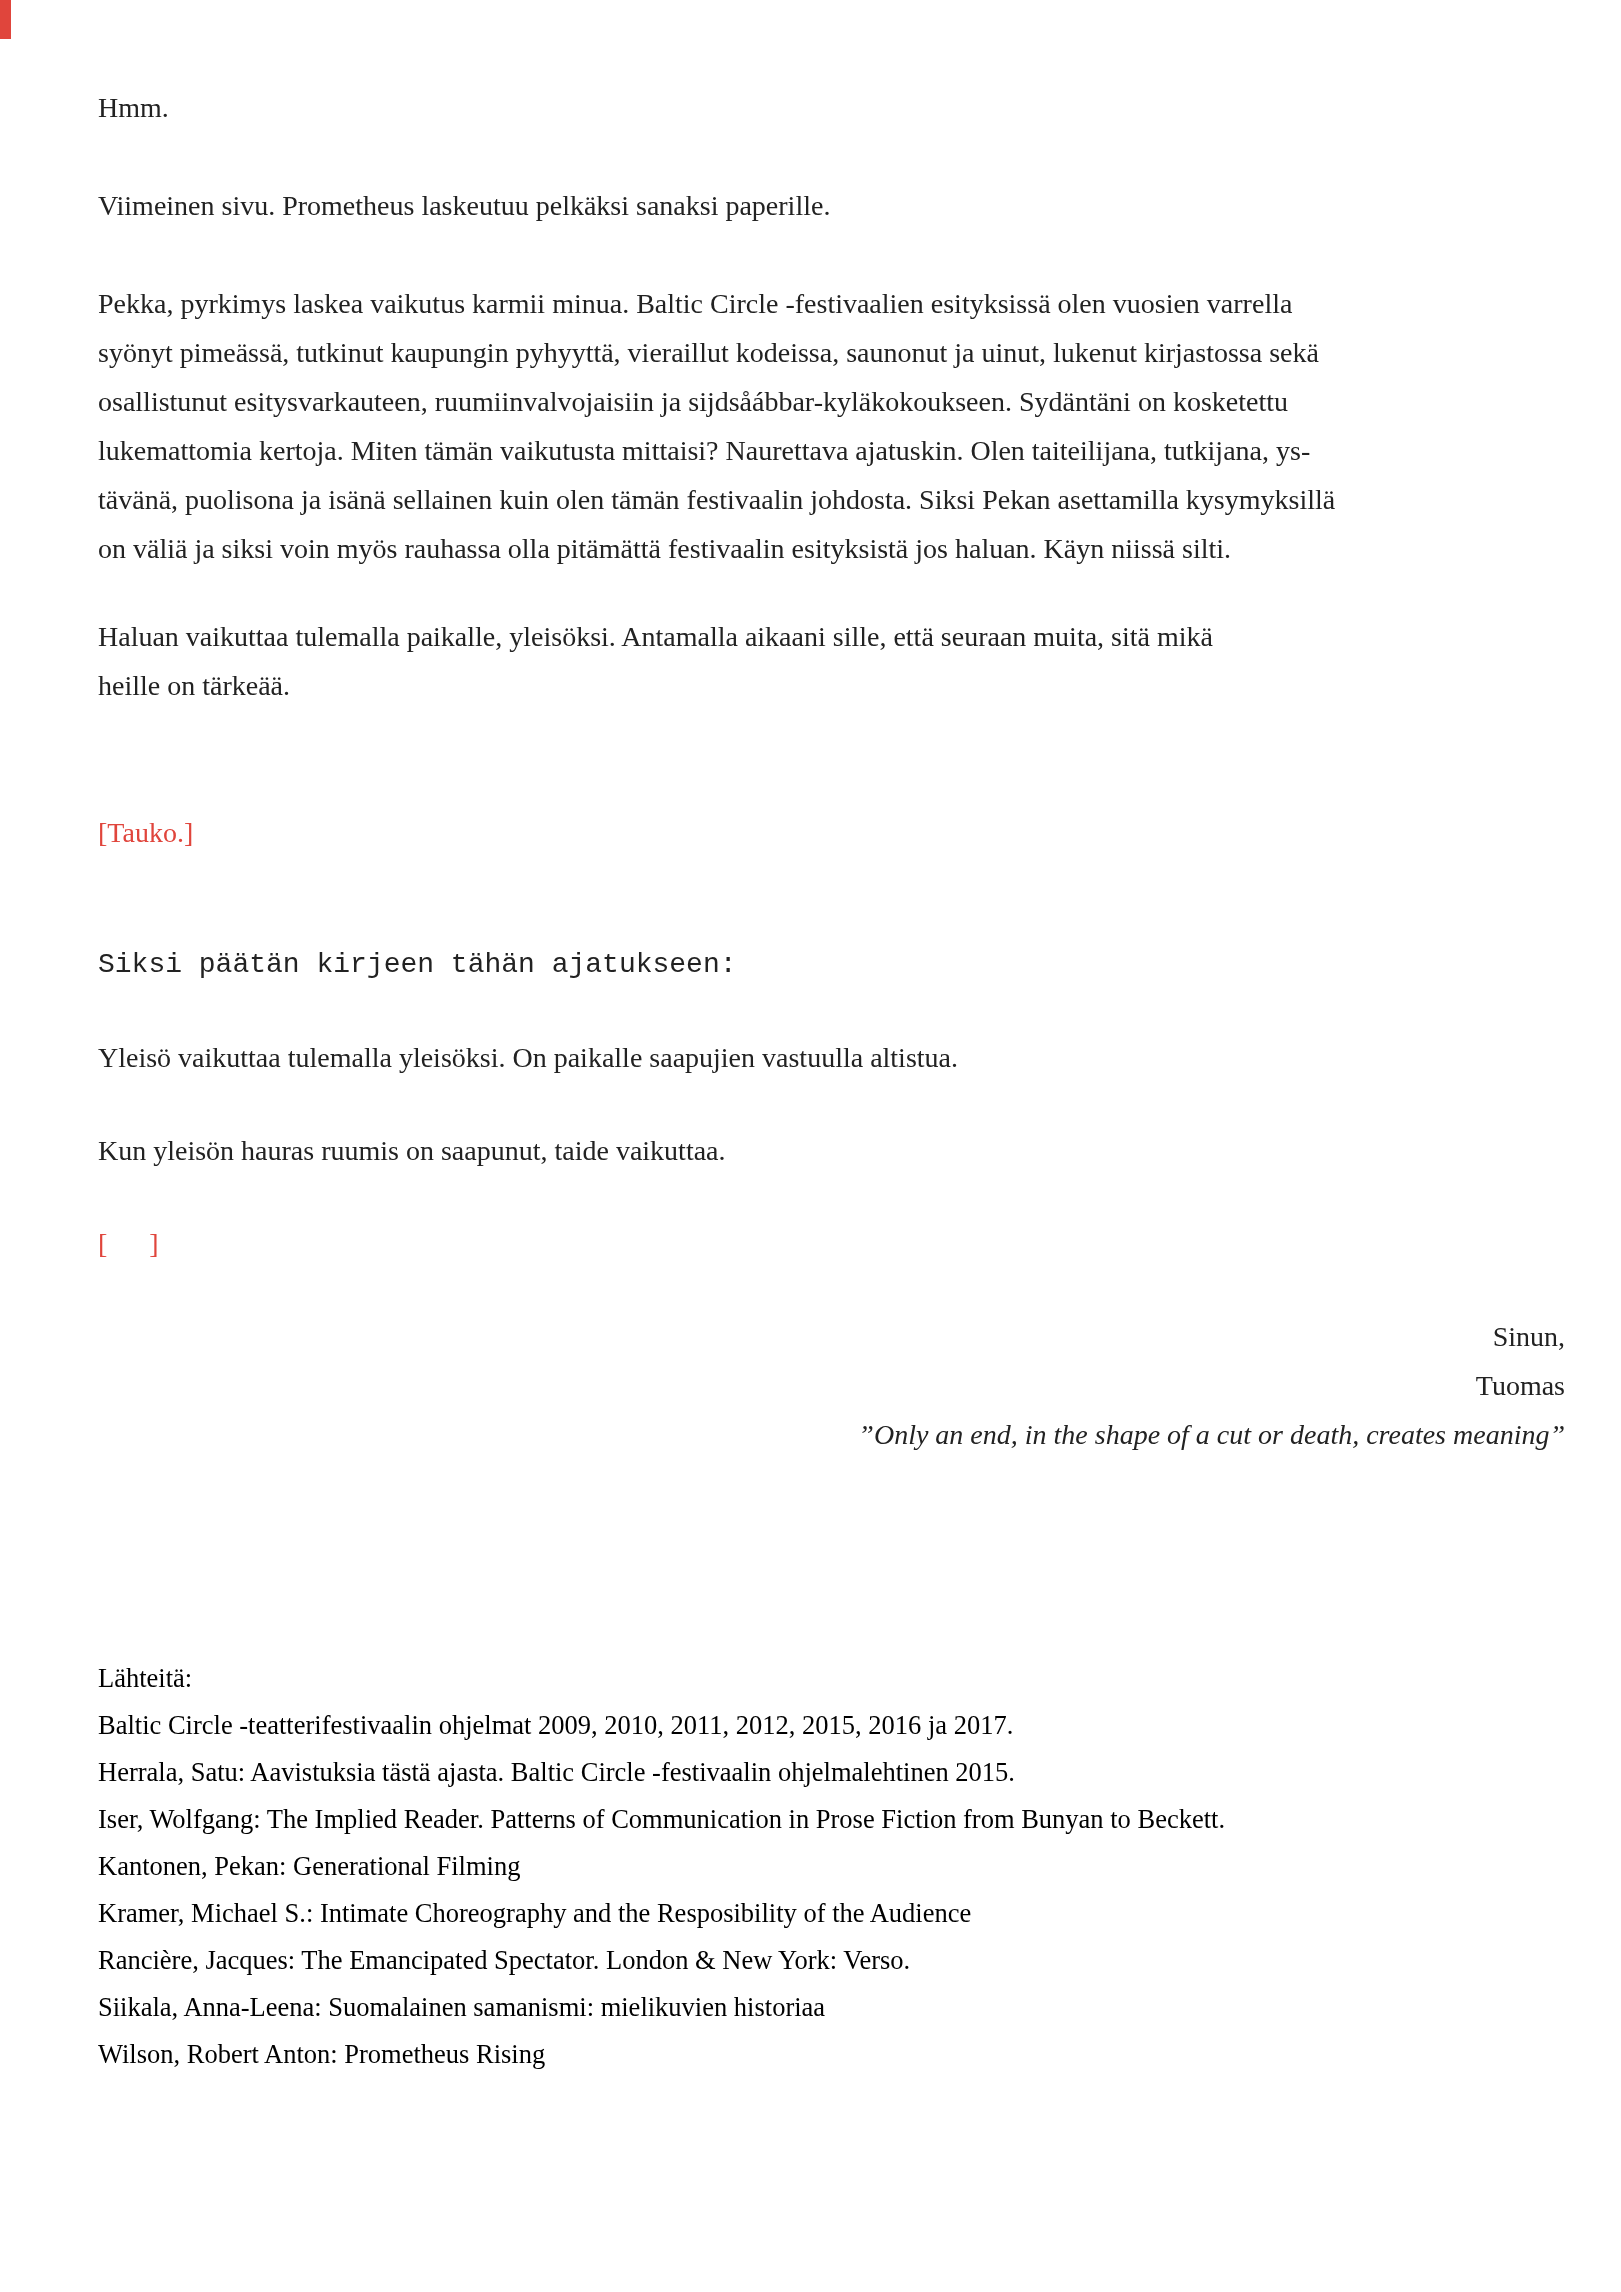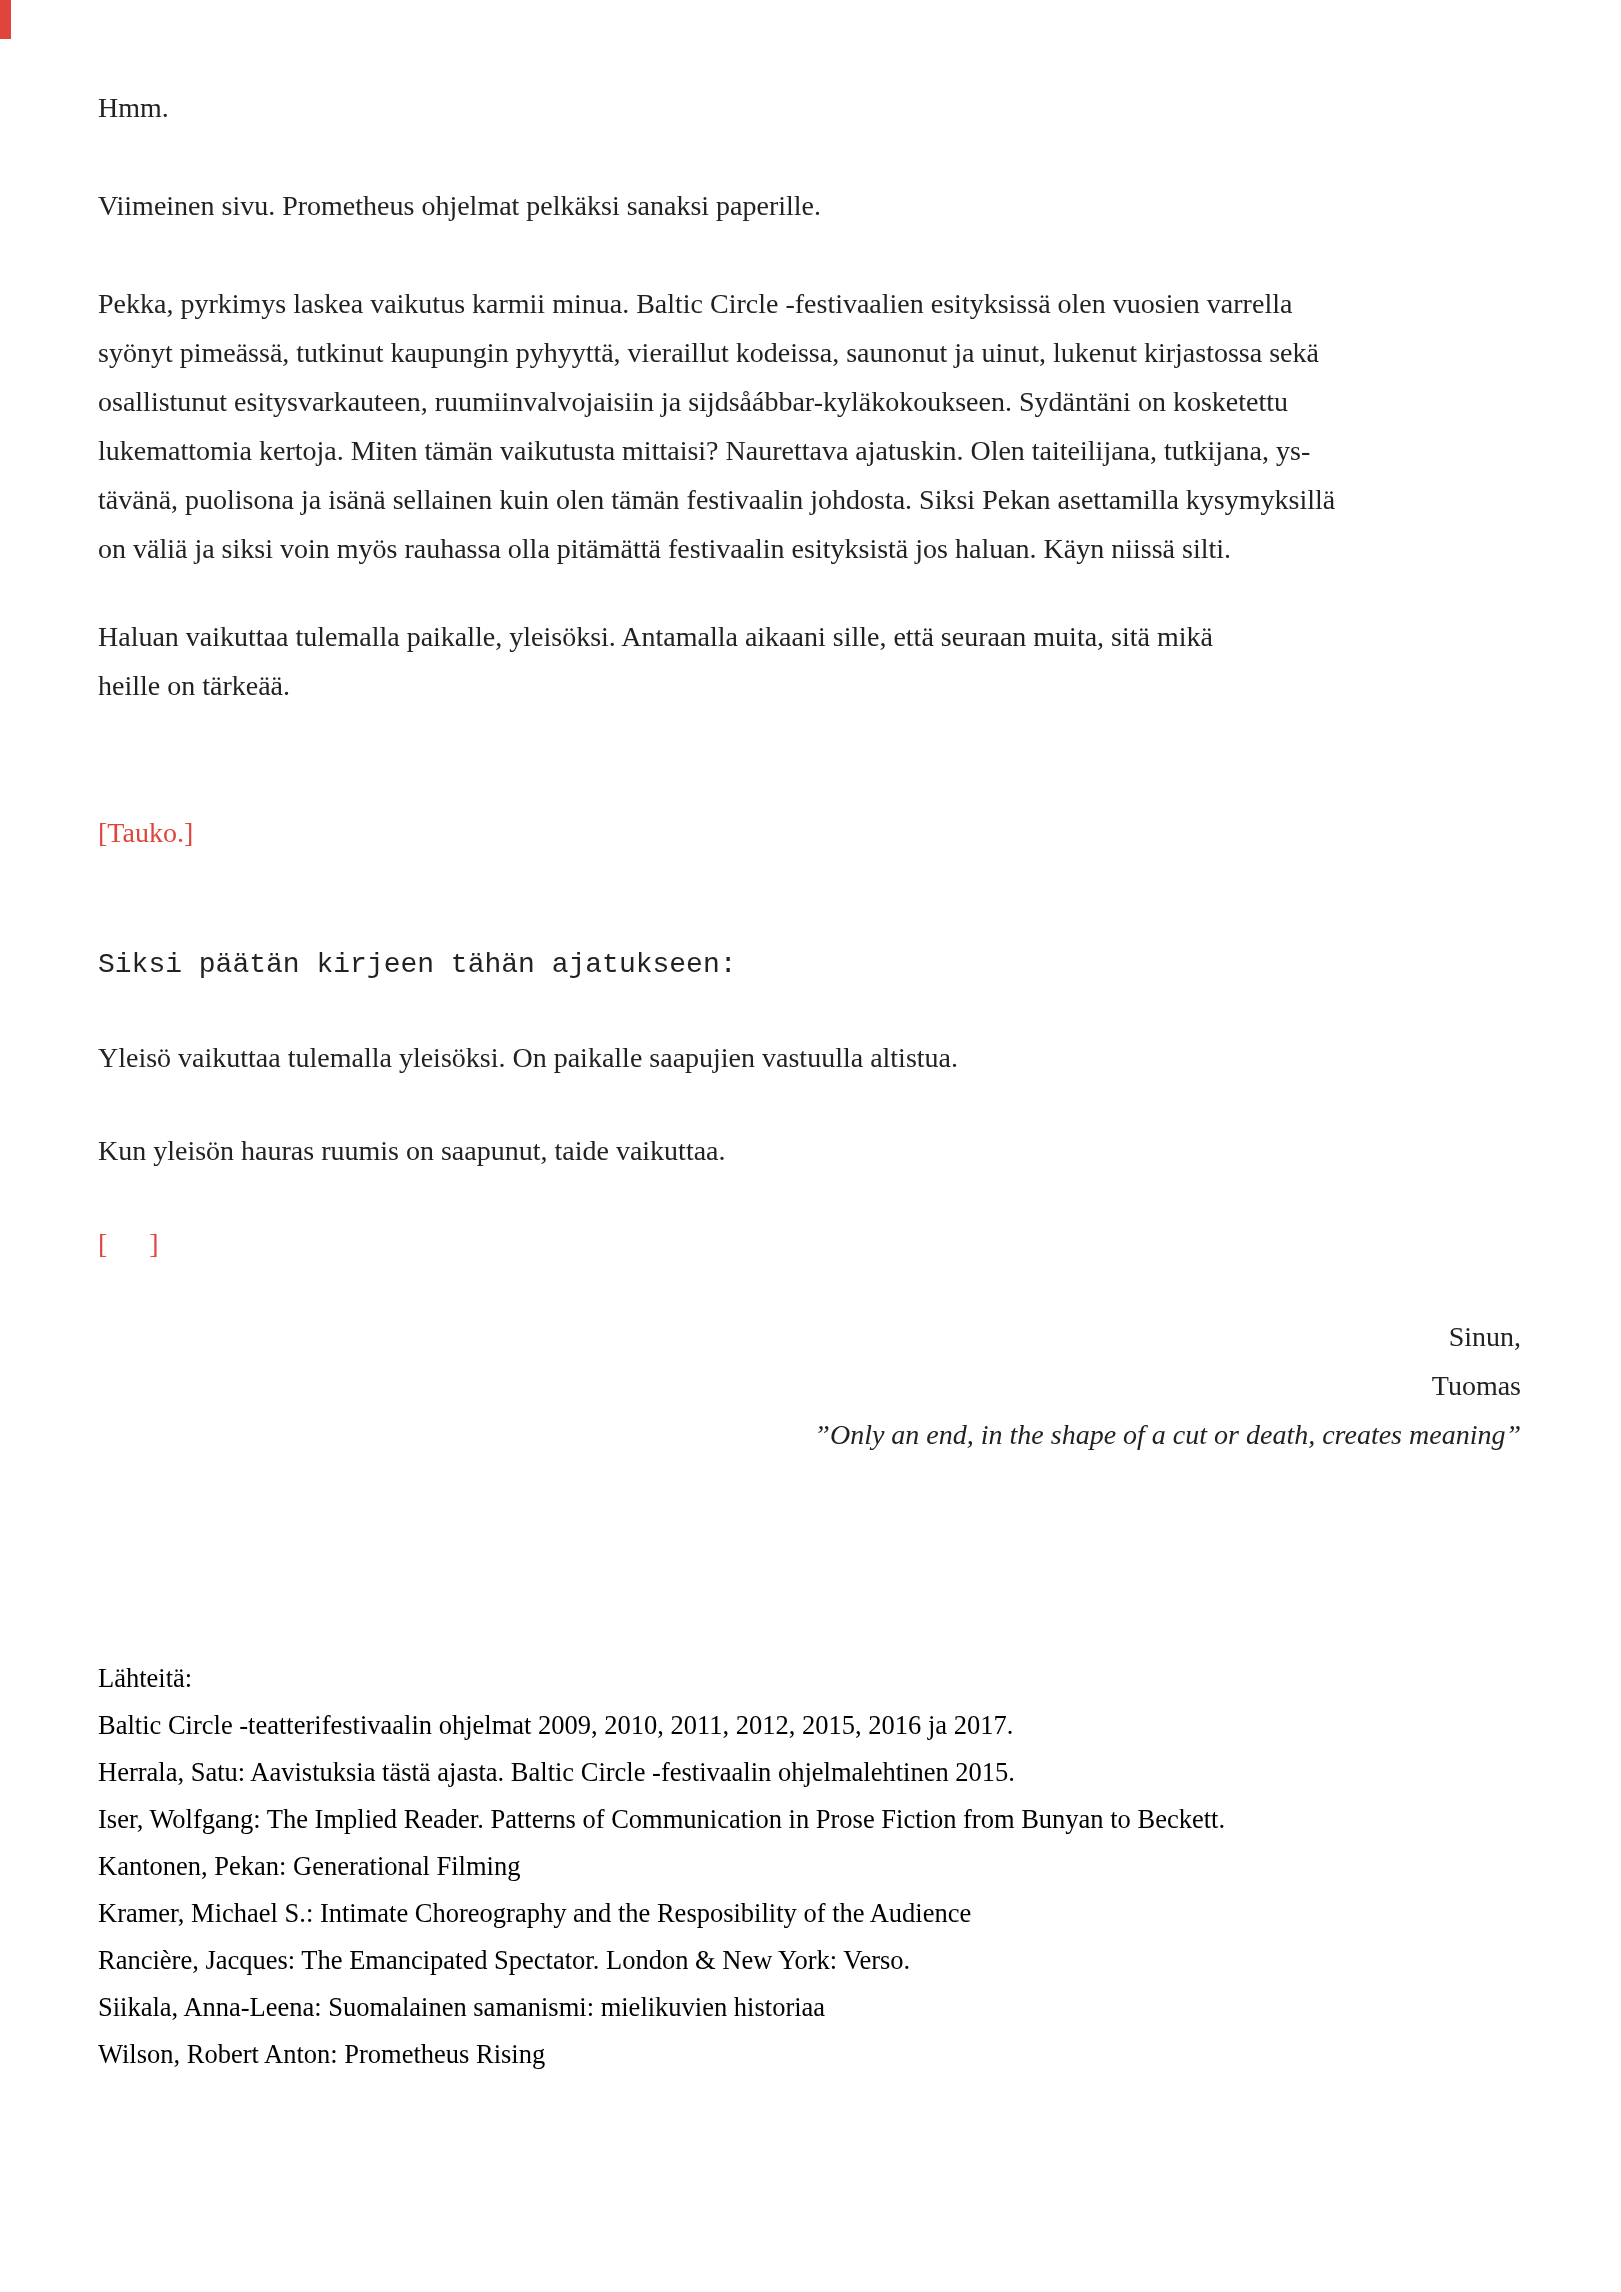--- a/index.html
+++ b/index.html
@@ -7,21 +7,21 @@
     margin: 0;
     padding: 0;
     background: #ffffff;
   }
   .page {
     position: relative;
     width: 1621px;
     min-height: 2293px;
     background: #ffffff;
     box-sizing: border-box;
-    padding: 83px 100px 59px 98px;
+    padding: 83px 56px 59px 98px;
     font-family: "Liberation Serif", "DejaVu Serif", serif;
     color: #222222;
     font-size: 28px;
     line-height: 49px;
   }
   .corner-mark {
     position: absolute;
     left: 0;
     top: 0;
     width: 10.8px;
@@ -52,21 +52,21 @@
 </head>
 <body>
 
 <div class="page">
 
   <div class="corner-mark"></div>
 
   <div>
     <p class="para">Hmm.</p>
 
-    <p class="para mt-std">Viimeinen sivu. Prometheus ohjelmat pelkäksi sanaksi paperille.</p>
+    <p class="para mt-std">Viimeinen sivu. Prometheus laskeutuu pelkäksi sanaksi paperille.</p>
 
     <div class="para mt-std">
         <div class="line">Pekka, pyrkimys laskea vaikutus karmii minua. Baltic Circle -festivaalien esityksissä olen vuosien varrella</div>
         <div class="line">syönyt pimeässä, tutkinut kaupungin pyhyyttä, vieraillut kodeissa, saunonut ja uinut, lukenut kirjastossa sekä</div>
         <div class="line">osallistunut esitysvarkauteen, ruumiinvalvojaisiin ja sijdsåábbar-kyläkokoukseen. Sydäntäni on kosketettu</div>
         <div class="line">lukemattomia kertoja. Miten tämän vaikutusta mittaisi? Naurettava ajatuskin. Olen taiteilijana, tutkijana, ys-</div>
         <div class="line">tävänä, puolisona ja isänä sellainen kuin olen tämän festivaalin johdosta. Siksi Pekan asettamilla kysymyksillä</div>
         <div class="line">on väliä ja siksi voin myös rauhassa olla pitämättä festivaalin esityksistä jos haluan. Käyn niissä silti.</div>
       </div>
 

